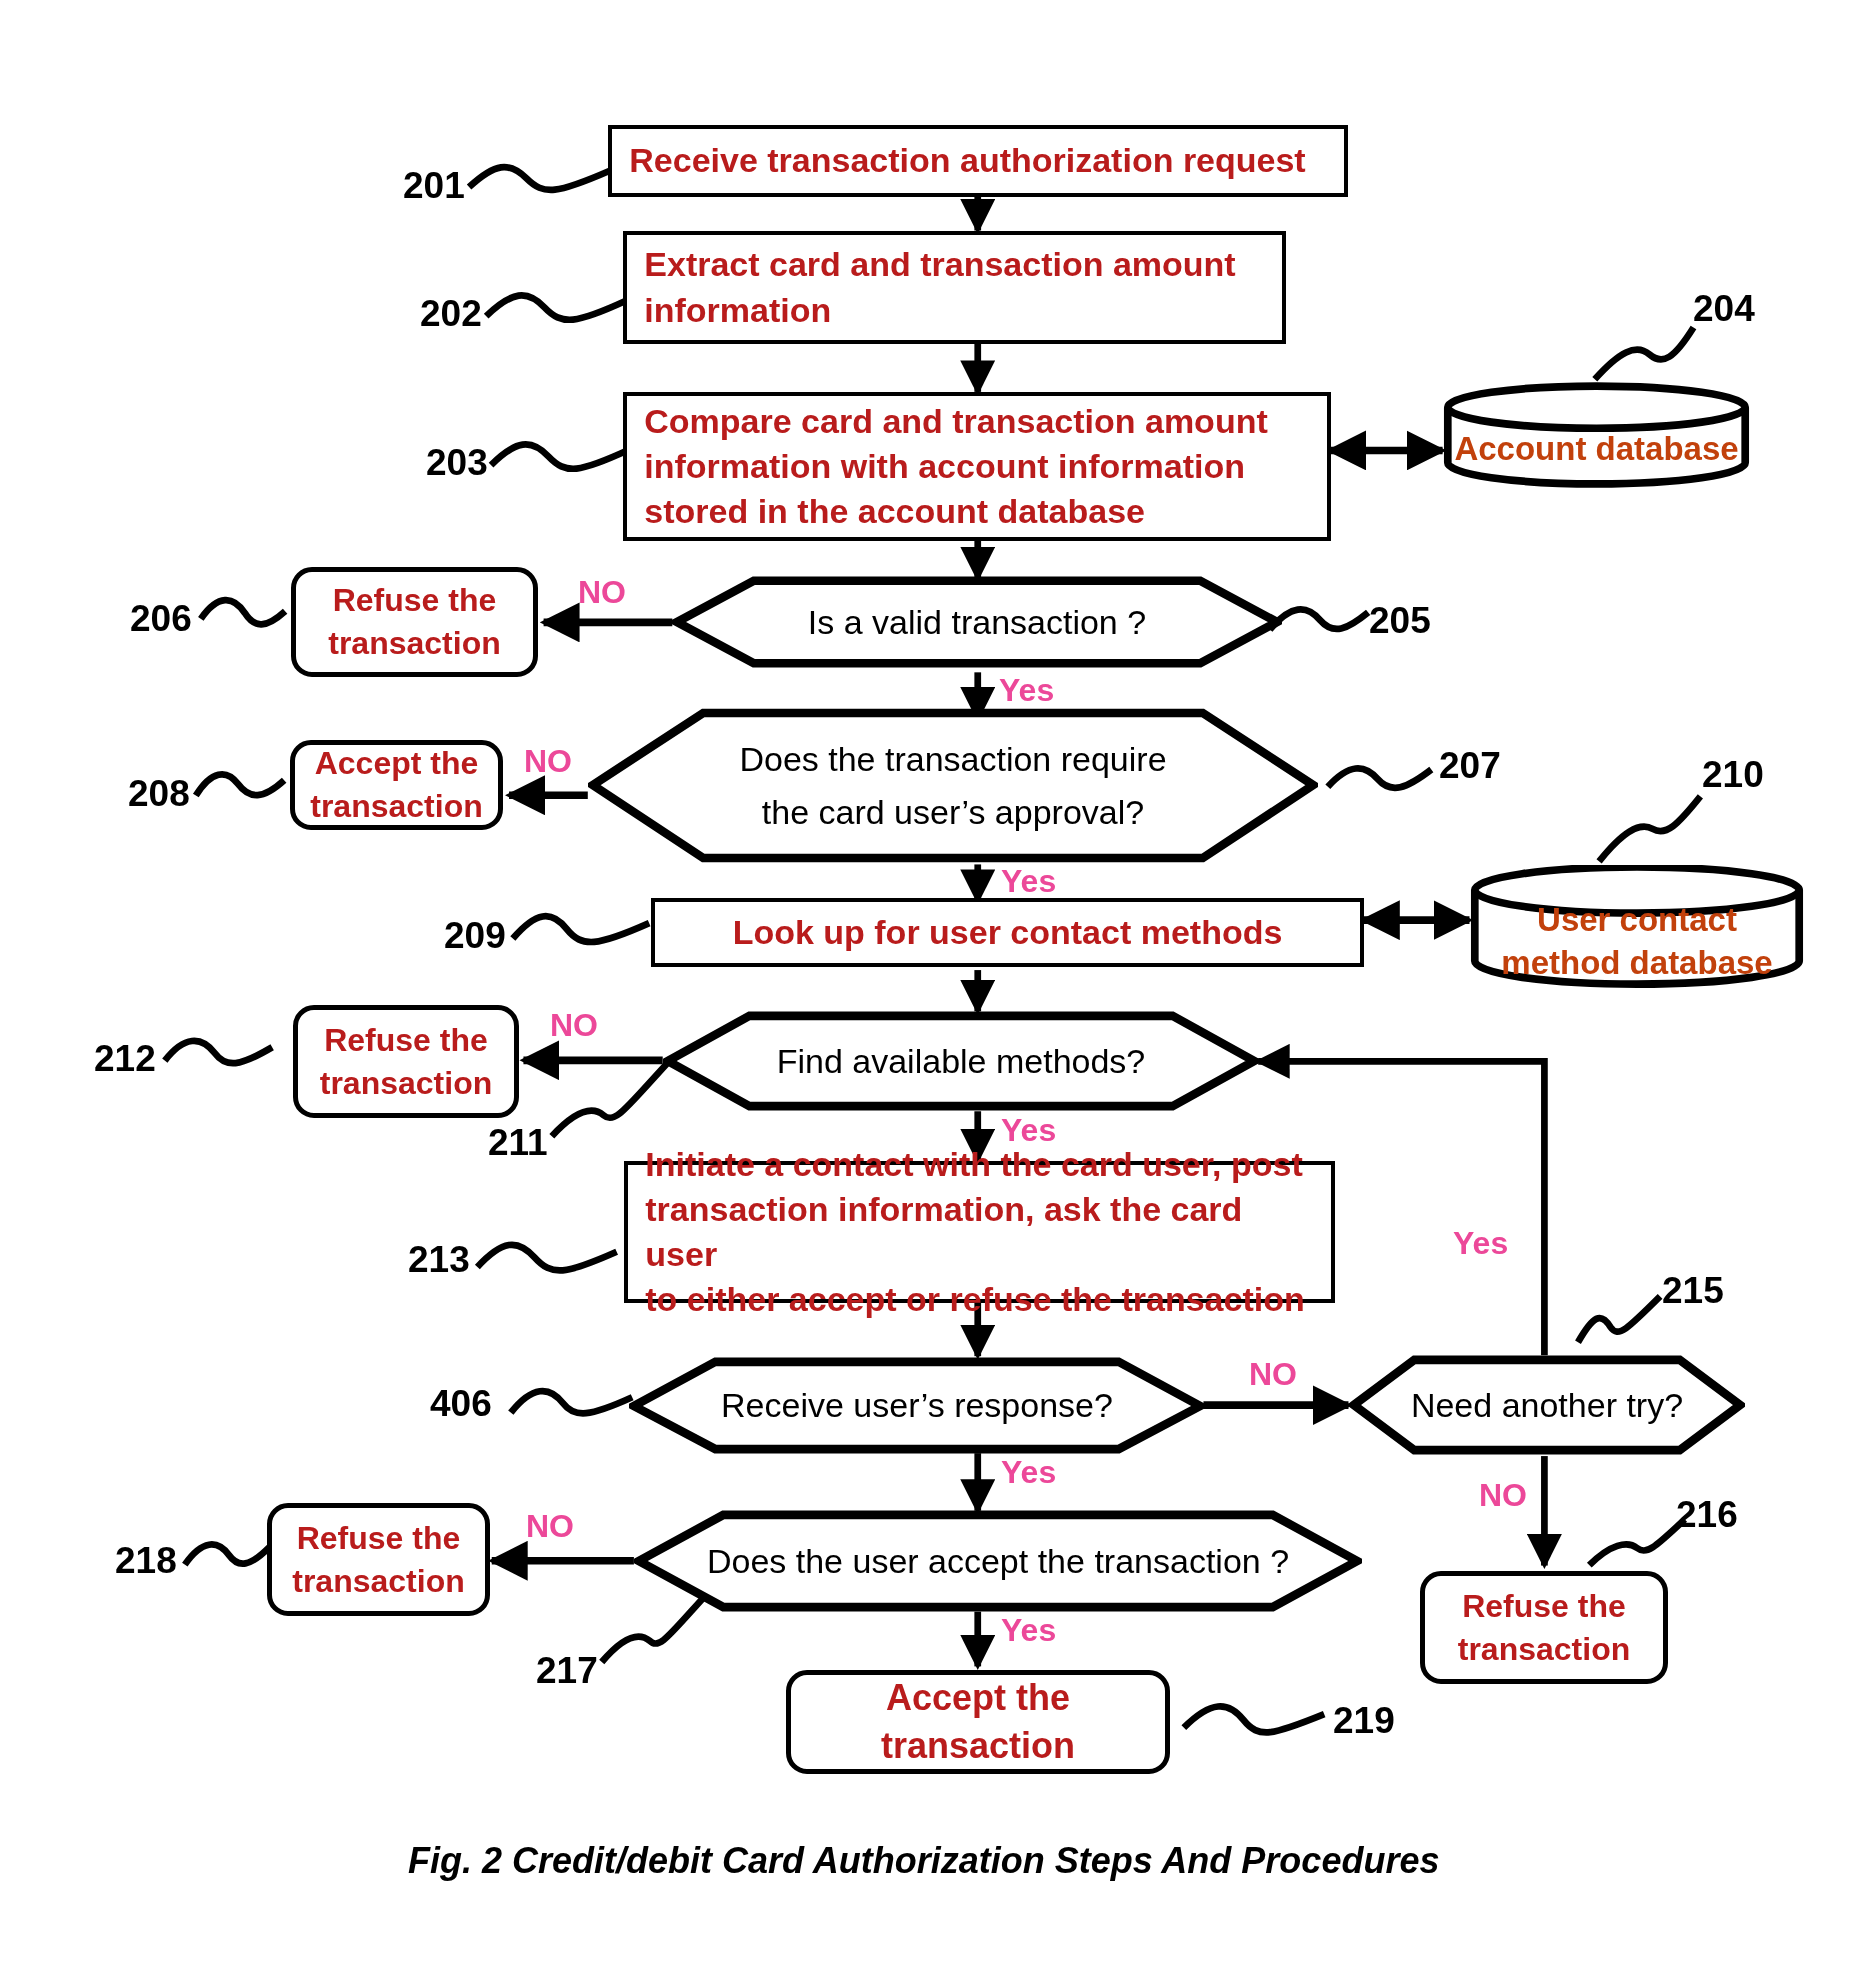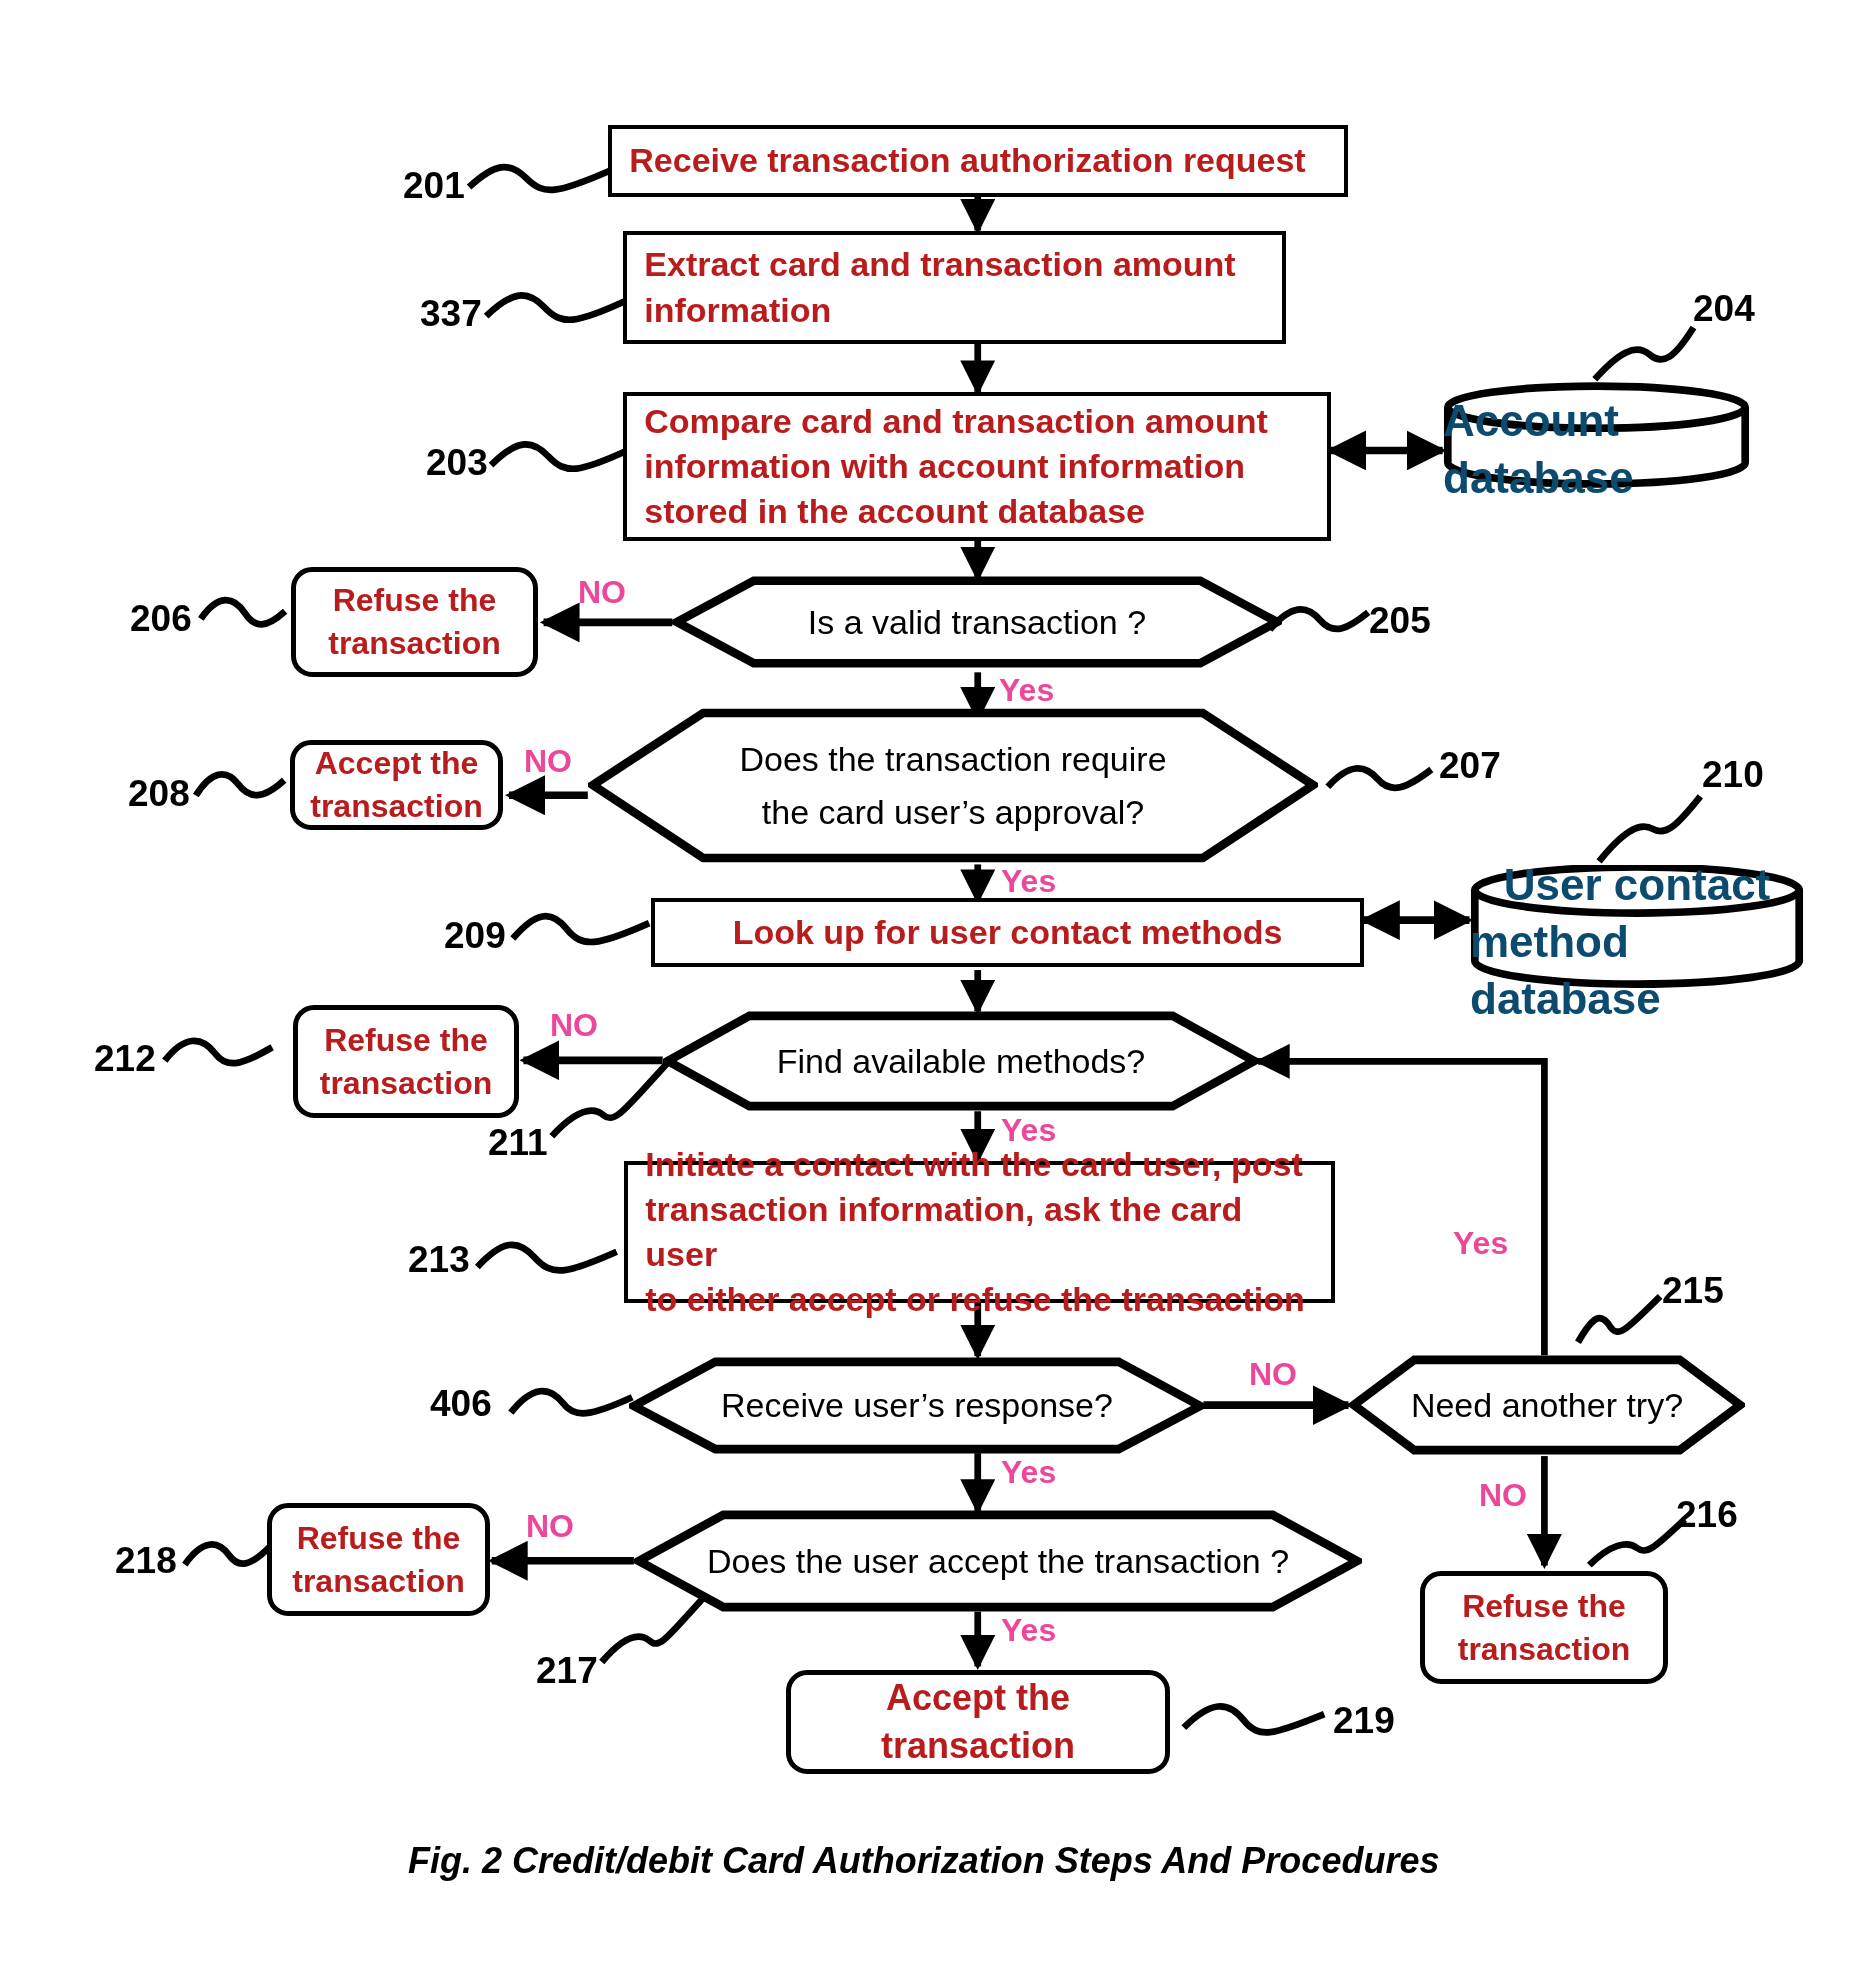--- a/index.html
+++ b/index.html
@@ -75,24 +75,24 @@
     z-index: 3;
   }
   .db svg { display: block; }
   .dblabel {
     position: absolute;
     left: 0;
     width: 100%;
     display: flex;
     align-items: center;
     justify-content: center;
-    text-align: left;
-    font-weight: bold;
-    font-size: 44px;
-    color: #0c4a6e;
+    text-align: center;
+    font-weight: bold;
+    font-size: 33px;
+    color: #c2410c;
     line-height: 1.3;
     pointer-events: none;
   }
   .edge-label {
     position: absolute;
     font-weight: bold;
     font-size: 32px;
     color: #ec4899;
     z-index: 4;
     white-space: nowrap;
@@ -173,21 +173,21 @@
   </div>
   <div class="ref-num" style="left:403px; top:165px;">201</div>
   <svg class="lead" style="position:absolute;left:461px;top:144px;width:154px;height:67px;z-index:2;" viewBox="0 0 160 70" width="154" height="67">
     <path d="M 8 45 C 35 20, 50 18, 68 36 C 86 54, 100 52, 155 28" fill="none" stroke="#000" stroke-width="7"></path>
   </svg>
 
   <div class="node proc" style="left:623px; top:231px; width:663px; height:113px; flex-direction:column; align-items:flex-start; justify-content:center;">
     <span>Extract card and transaction amount</span>
     <span>information</span>
   </div>
-  <div class="ref-num" style="left:420px; top:293px;">337</div>
+  <div class="ref-num" style="left:420px; top:293px;">202</div>
   <svg class="lead" style="position:absolute;left:480px;top:274px;width:154px;height:67px;z-index:2;" viewBox="0 0 160 70" width="154" height="67">
     <path d="M 6 44 C 33 18, 49 16, 67 35 C 85 54, 100 52, 152 28" fill="none" stroke="#000" stroke-width="7"></path>
   </svg>
 
   <div class="node proc" style="left:623px; top:392px; width:708px; height:149px; flex-direction:column; align-items:flex-start; justify-content:center;">
     <span>Compare card and transaction amount</span>
     <span>information with account information</span>
     <span>stored in the account database</span>
   </div>
   <div class="ref-num" style="left:426px; top:442px;">203</div>

